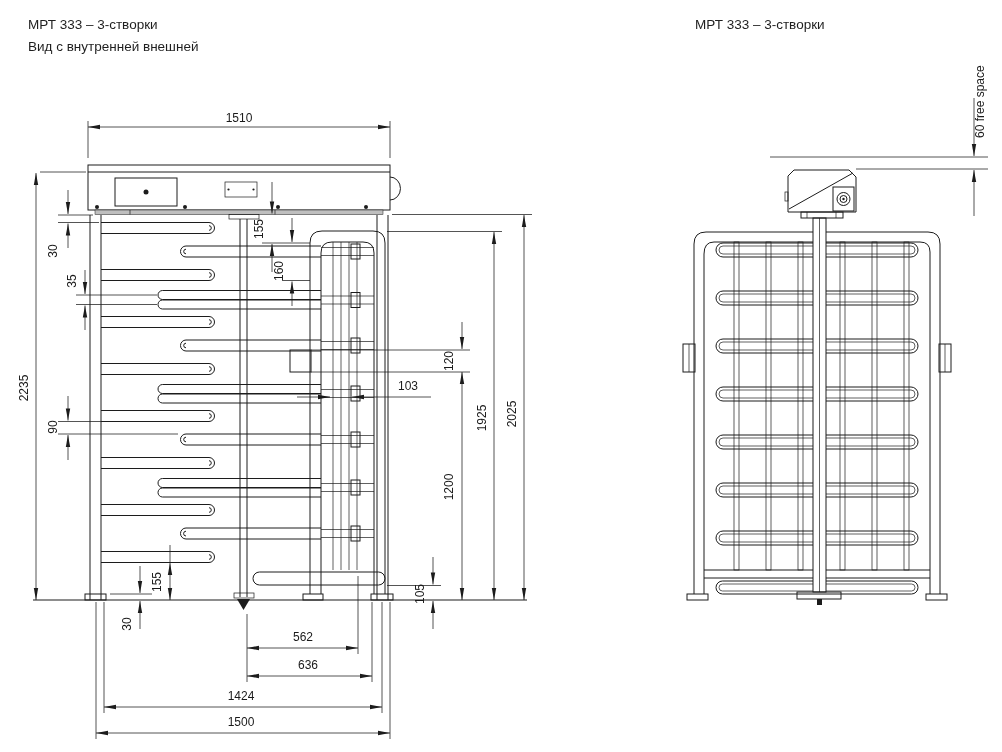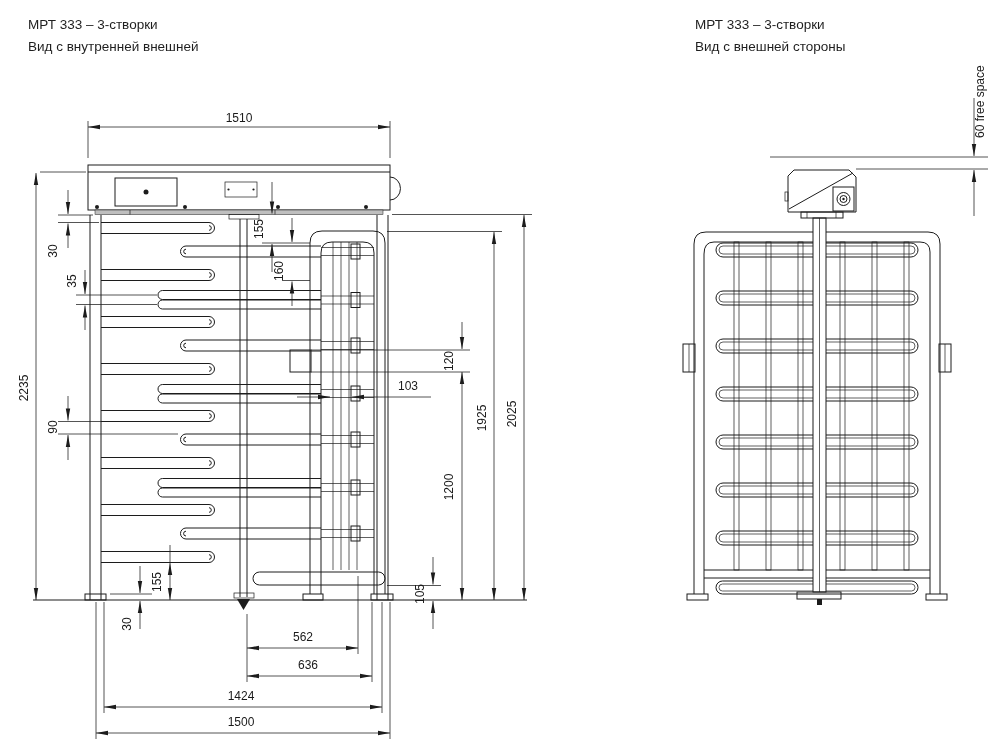--- a/index.html
+++ b/index.html
@@ -22,21 +22,20 @@
 <body>
 
 <div id="stage">
 
   <div class="title-block" style="left:28px;top:14px;">
     <div>МРТ 333 – 3-створки</div>
     <div>Вид с внутренней внешней</div>
   </div>
   <div class="title-block" style="left:695px;top:14px;">
     <div>МРТ 333 – 3-створки</div>
-    <div>Вид с внешней стороны</div>
   </div>
 
   <svg width="1002" height="752" viewBox="0 0 1002 752">
     <defs>
       <marker id="arr" orient="auto-start-reverse" markerWidth="13" markerHeight="6" refX="12.5" refY="3" markerUnits="userSpaceOnUse">
         <path d="M0.5,0.8 L12.5,3 L0.5,5.2 Z" fill="#1c1c1c"></path>
       </marker>
     </defs>
 
     <g>

